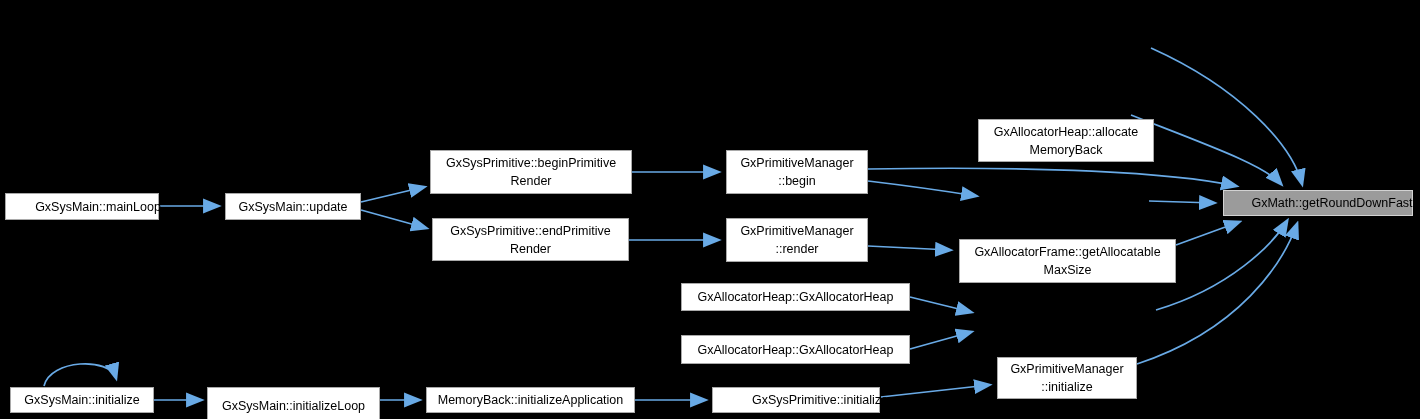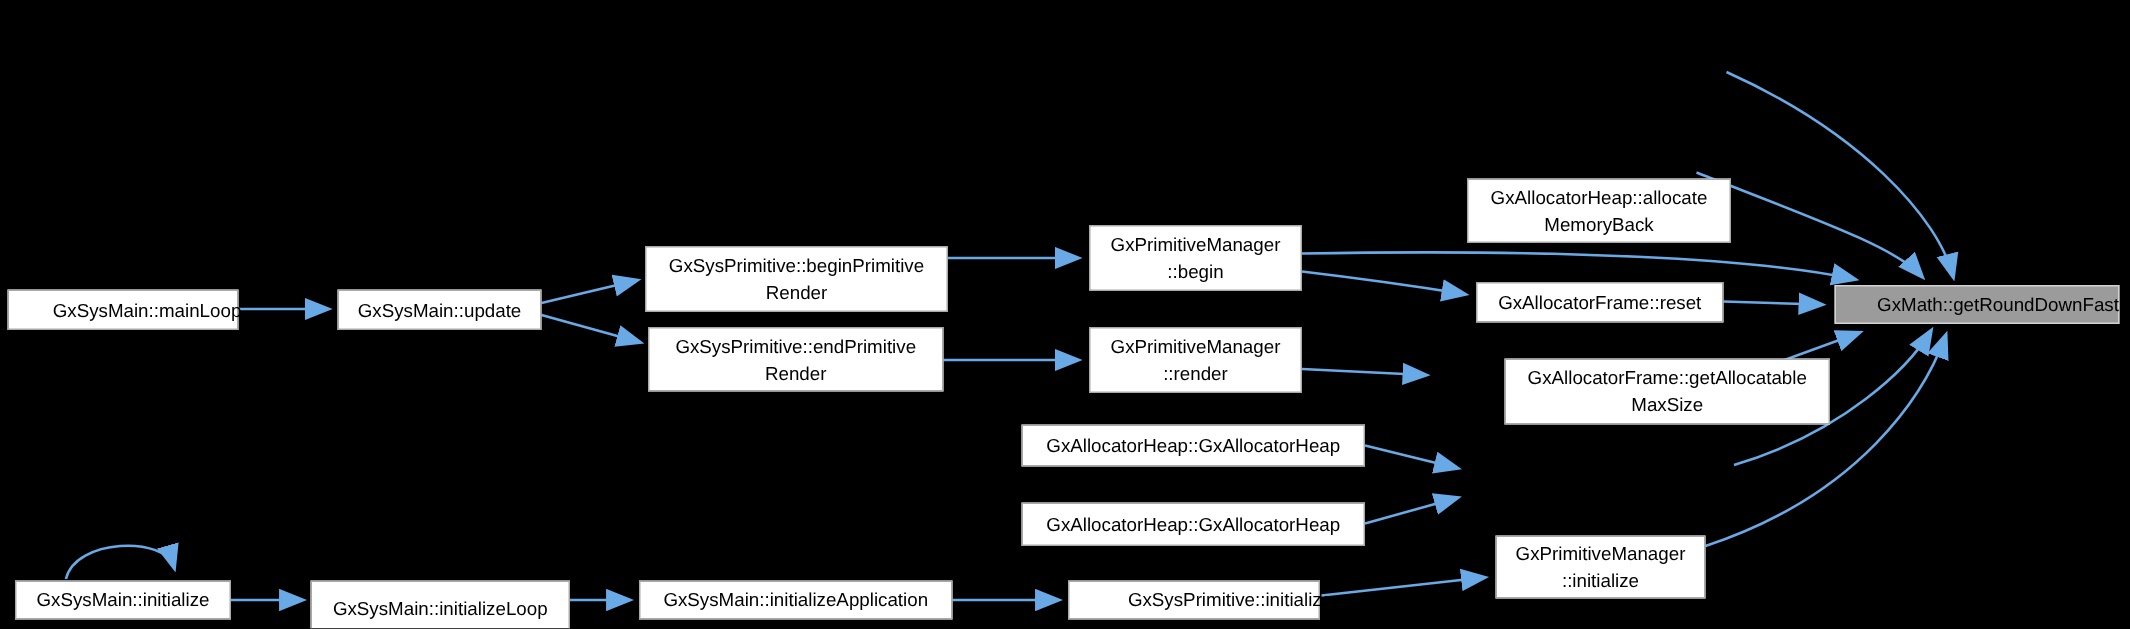--- a/index.html
+++ b/index.html
@@ -74,65 +74,62 @@
     <path class="edge" marker-end="url(#arrowhead)" d="M635,400 L705,400"></path>
     <path class="edge" marker-end="url(#arrowhead)" d="M881,397 L989,385"></path>
   </svg>
 
   <div class="node" style="left:5px;top:193px;width:154px;height:27px;padding-left:32px;">
       <span>GxSysMain::mainLoop</span>
     </div>
   <div class="node" style="left:225px;top:193px;width:136px;height:27px;">
       <span>GxSysMain::update</span>
     </div>
-  <div class="node" style="left:430px;top:150px;width:202px;height:44px;margin-top:14px;">
+  <div class="node" style="left:430px;top:150px;width:202px;height:44px;">
       <span>GxSysPrimitive::beginPrimitive
 Render</span>
     </div>
   <div class="node" style="left:432px;top:218px;width:197px;height:43px;align-items:center;">
       <span>GxSysPrimitive::endPrimitive
 Render</span>
     </div>
   <div class="node" style="left:726px;top:150px;width:142px;height:44px;">
       <span>GxPrimitiveManager
 ::begin</span>
     </div>
   <div class="node" style="left:726px;top:218px;width:142px;height:44px;">
       <span>GxPrimitiveManager
 ::render</span>
     </div>
   <div class="node" style="left:978px;top:71px;width:176px;height:43px;margin-top:48px;">
       <span>GxAllocatorHeap::allocate
 MemoryBack</span>
     </div>
-  <div class="node" style="left:984px;top:188px;width:165px;height:27px;">
-      <span>GxAllocatorFrame::reset</span>
-    </div>
-  <div class="node" style="left:959px;top:239px;width:217px;height:44px;margin-left:44px;">
+  <div class="node" style="left:959px;top:239px;width:217px;height:44px;">
       <span>GxAllocatorFrame::getAllocatable
 MaxSize</span>
     </div>
   <div class="node" style="left:681px;top:283px;width:229px;height:28px;">
       <span>GxAllocatorHeap::GxAllocatorHeap</span>
     </div>
   <div class="node" style="left:681px;top:335px;width:229px;height:29px;">
       <span>GxAllocatorHeap::GxAllocatorHeap</span>
     </div>
   <div class="node" style="left:997px;top:357px;width:140px;height:42px;">
       <span>GxPrimitiveManager
 ::initialize</span>
     </div>
   <div class="node" style="left:10px;top:387px;width:144px;height:26px;text-align:right;">
       <span>GxSysMain::initialize</span>
     </div>
   <div class="node" style="left:207px;top:387px;width:173px;height:38px;">
       <span>GxSysMain::initializeLoop</span>
     </div>
   <div class="node" style="left:426px;top:387px;width:209px;height:26px;">
-      <span>GxSysMain::initializeApplication</span>
+      <span>MemoryBack::initializeApplication</span>
     </div>
   <div class="node" style="left:712px;top:387px;width:168px;height:26px;padding-left:48px;">
       <span>GxSysPrimitive::initialize</span>
     </div>
   <div class="node highlight" style="left:1223px;top:190px;width:190px;height:26px;">
       <span>GxMath::getRoundDownFast</span>
     </div>
 
 </div>
 

